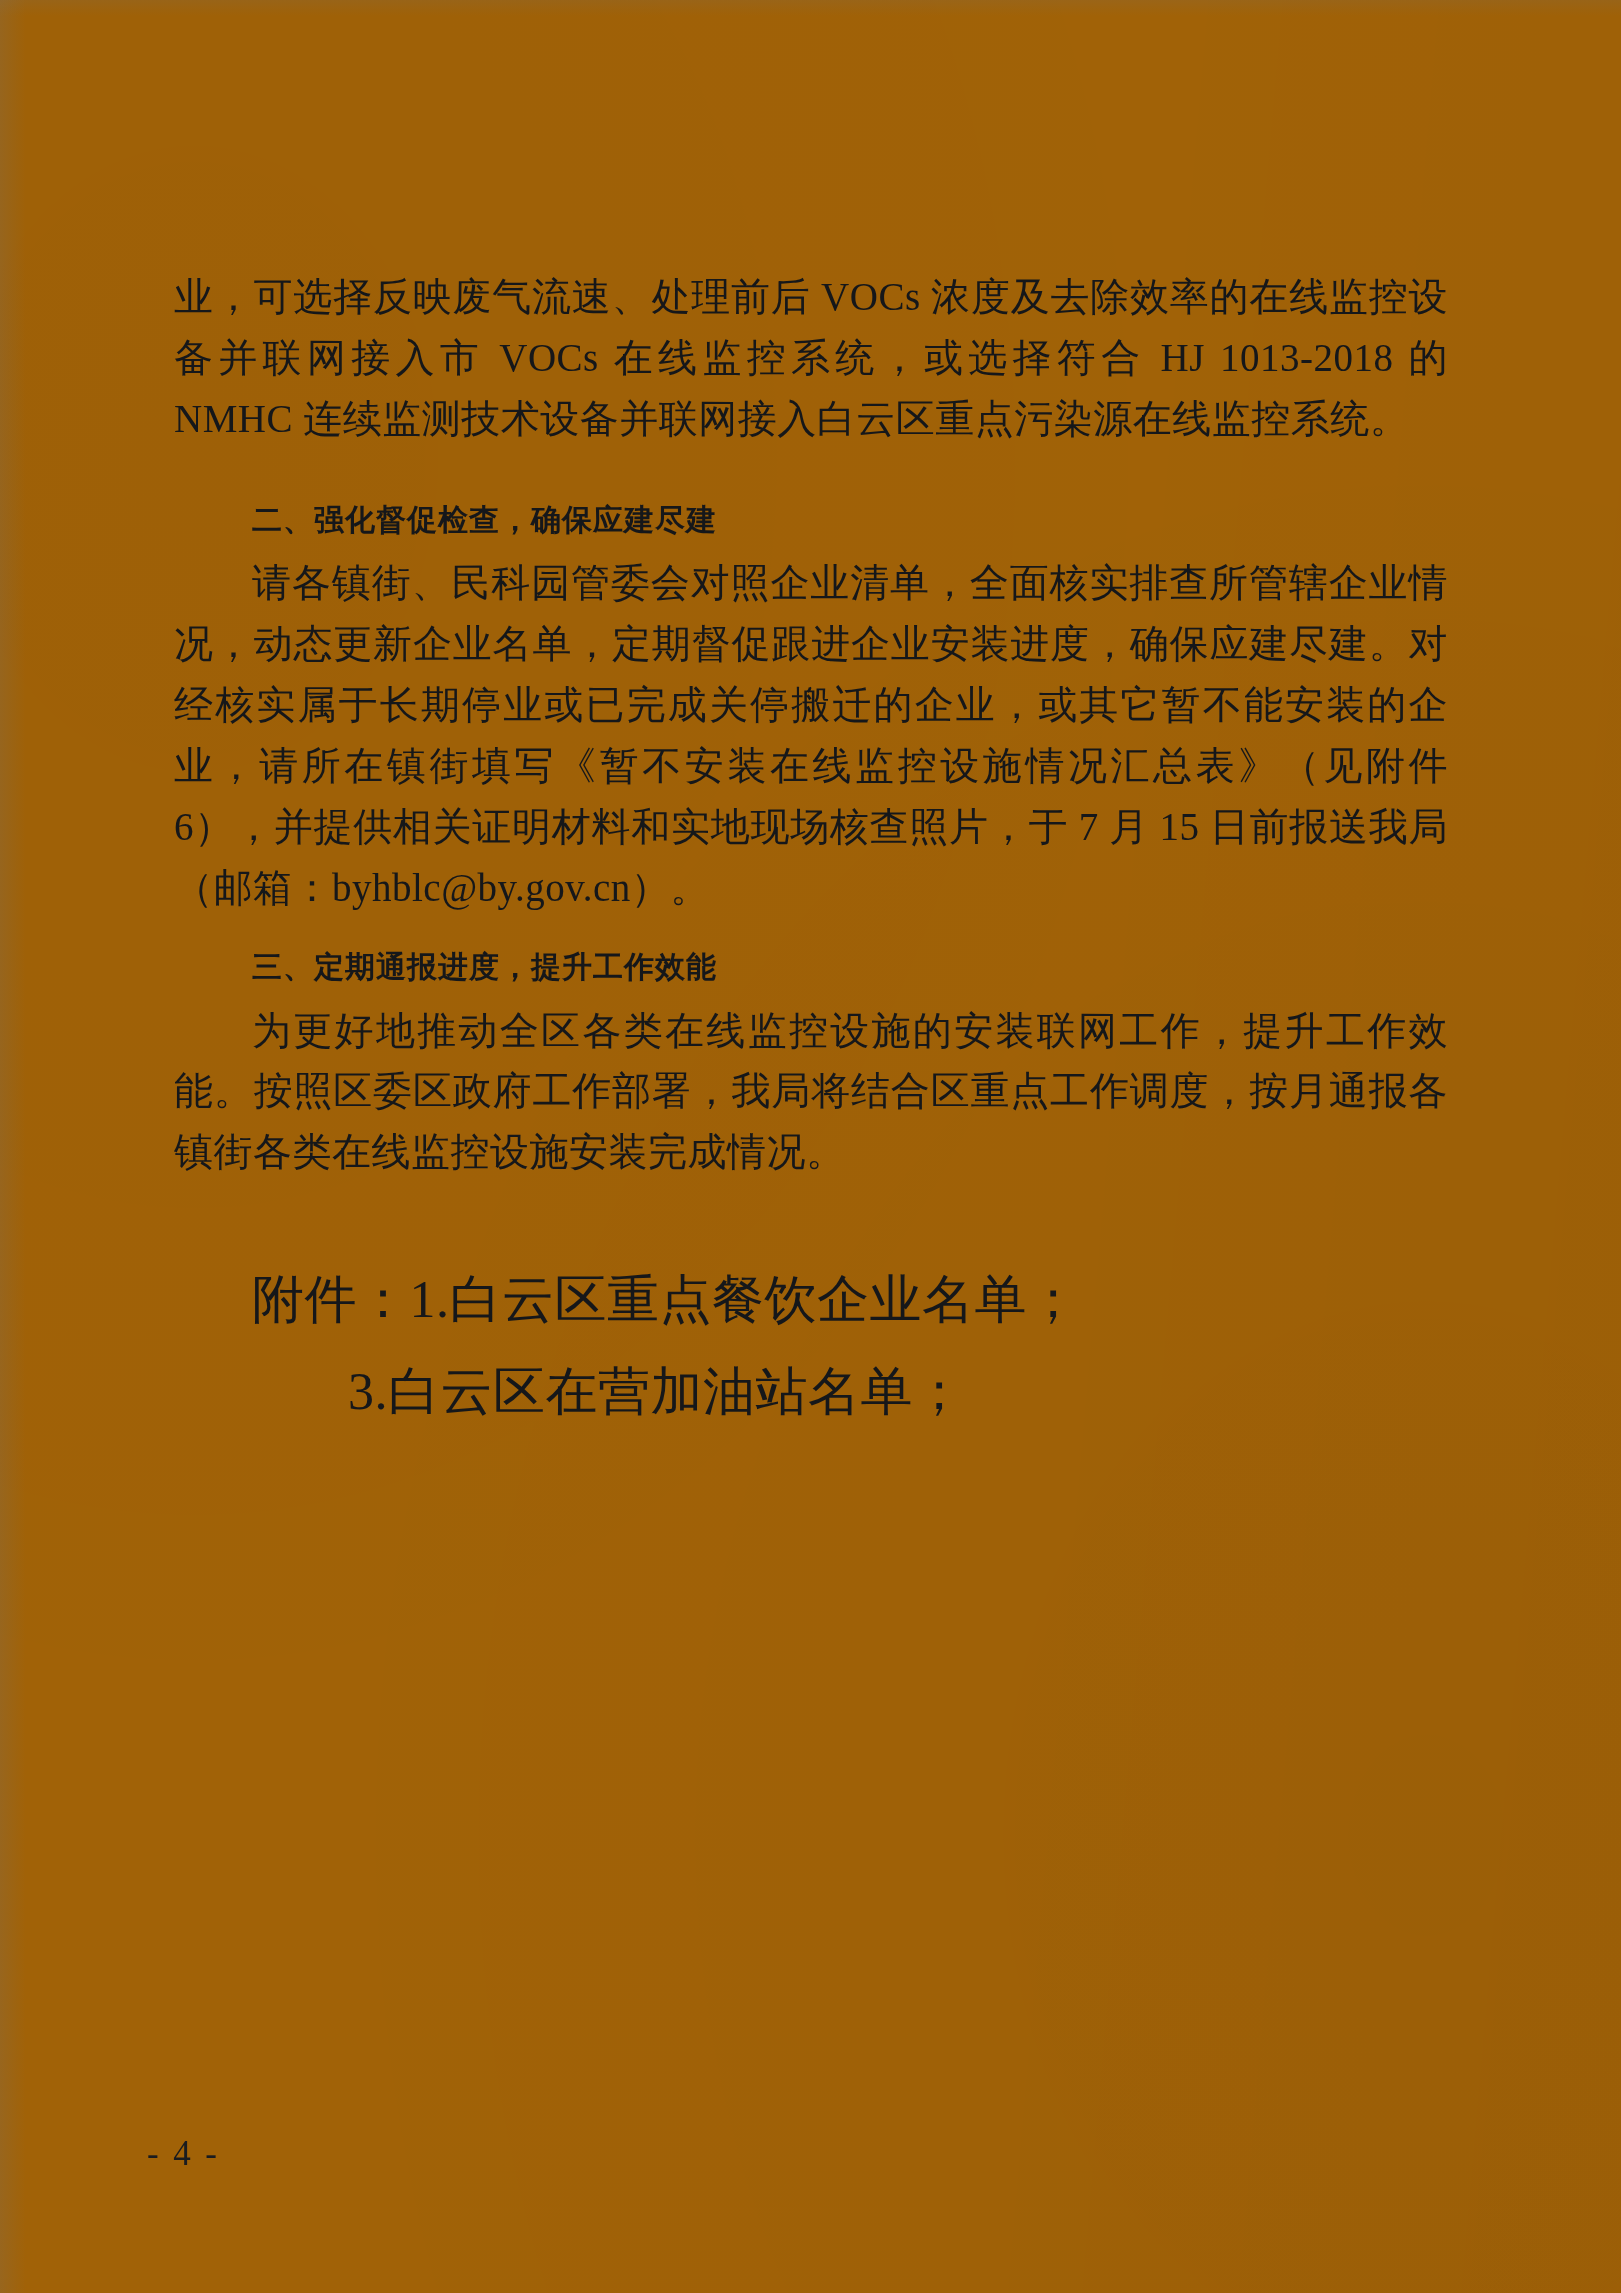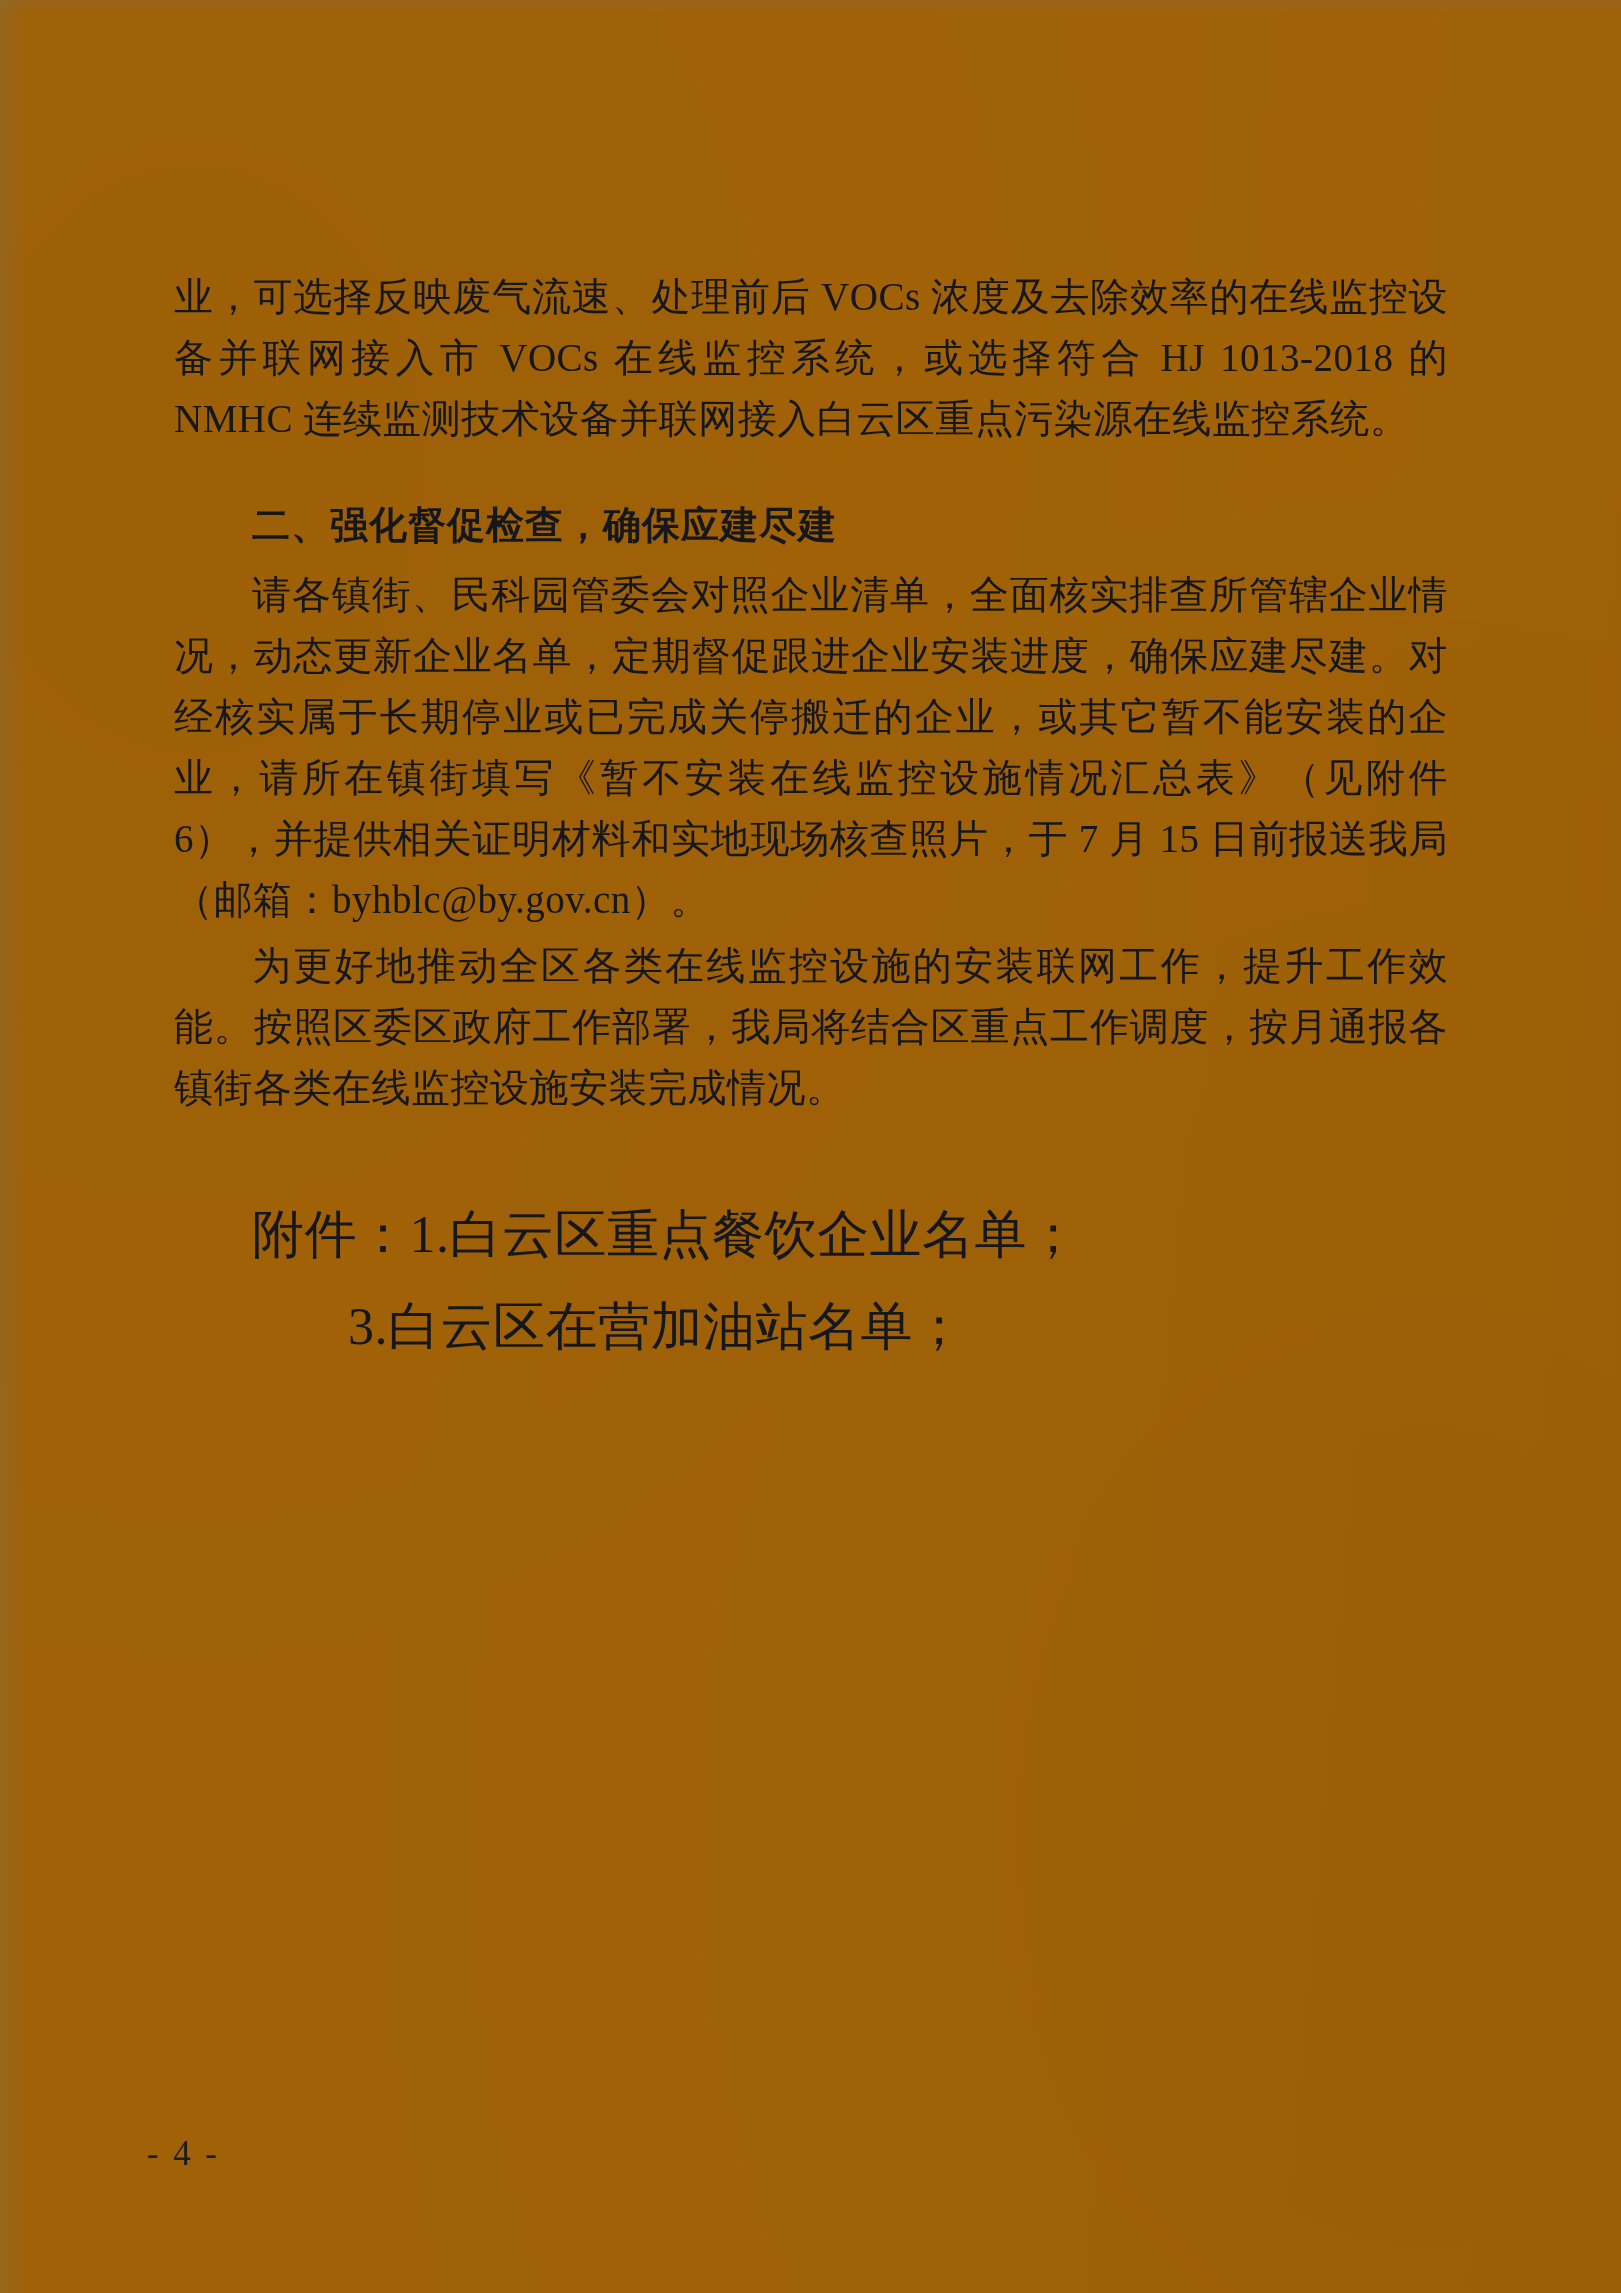--- a/index.html
+++ b/index.html
@@ -55,21 +55,21 @@
     text-align: justify;
     text-justify: inter-ideograph;
     margin: 0 0 5.9px 0;
     text-indent: 0;
   }
   .para.indent {
     text-indent: 78px;
   }
   .heading {
     font-family: "DejaVu Sans", "Liberation Sans", sans-serif;
-    font-size: 38px;
+    font-size: 30px;
     font-weight: 700;
     line-height: 1.5;
     letter-spacing: 1px;
     text-indent: 78px;
     margin: 25.5px 0 11.8px 0;
   }
   .spacer-sm { height: 15.7px; }
   .spacer-md { height: 51px; }
   .attach-block {
     margin-top: 17.6px;
@@ -104,20 +104,21 @@
   <div class="content">
 
     <p class="para">业，可选择反映废气流速、处理前后 VOCs 浓度及去除效率的在线监控设备并联网接入市 VOCs 在线监控系统，或选择符合 HJ 1013-2018 的 NMHC 连续监测技术设备并联网接入白云区重点污染源在线监控系统。</p>
 
     <div class="spacer-sm"></div>
 
     <p class="heading">二、强化督促检查，确保应建尽建</p>
 
     <p class="para indent">请各镇街、民科园管委会对照企业清单，全面核实排查所管辖企业情况，动态更新企业名单，定期督促跟进企业安装进度，确保应建尽建。对经核实属于长期停业或已完成关停搬迁的企业，或其它暂不能安装的企业，请所在镇街填写《暂不安装在线监控设施情况汇总表》（见附件6），并提供相关证明材料和实地现场核查照片，于 7 月 15 日前报送我局（邮箱：byhblc@by.gov.cn）。</p>
 
+    <p class="heading">三、定期通报进度，提升工作效能</p>
 
     <p class="para indent">为更好地推动全区各类在线监控设施的安装联网工作，提升工作效能。按照区委区政府工作部署，我局将结合区重点工作调度，按月通报各镇街各类在线监控设施安装完成情况。</p>
 
     <div class="spacer-md"></div>
 
     <div class="attach-block">
       <p class="attach-line first"><span>附件：</span><span>1.白云区重点餐饮企业名单；</span></p>
       <p class="attach-line rest">3.白云区在营加油站名单；</p>
     </div>
 

